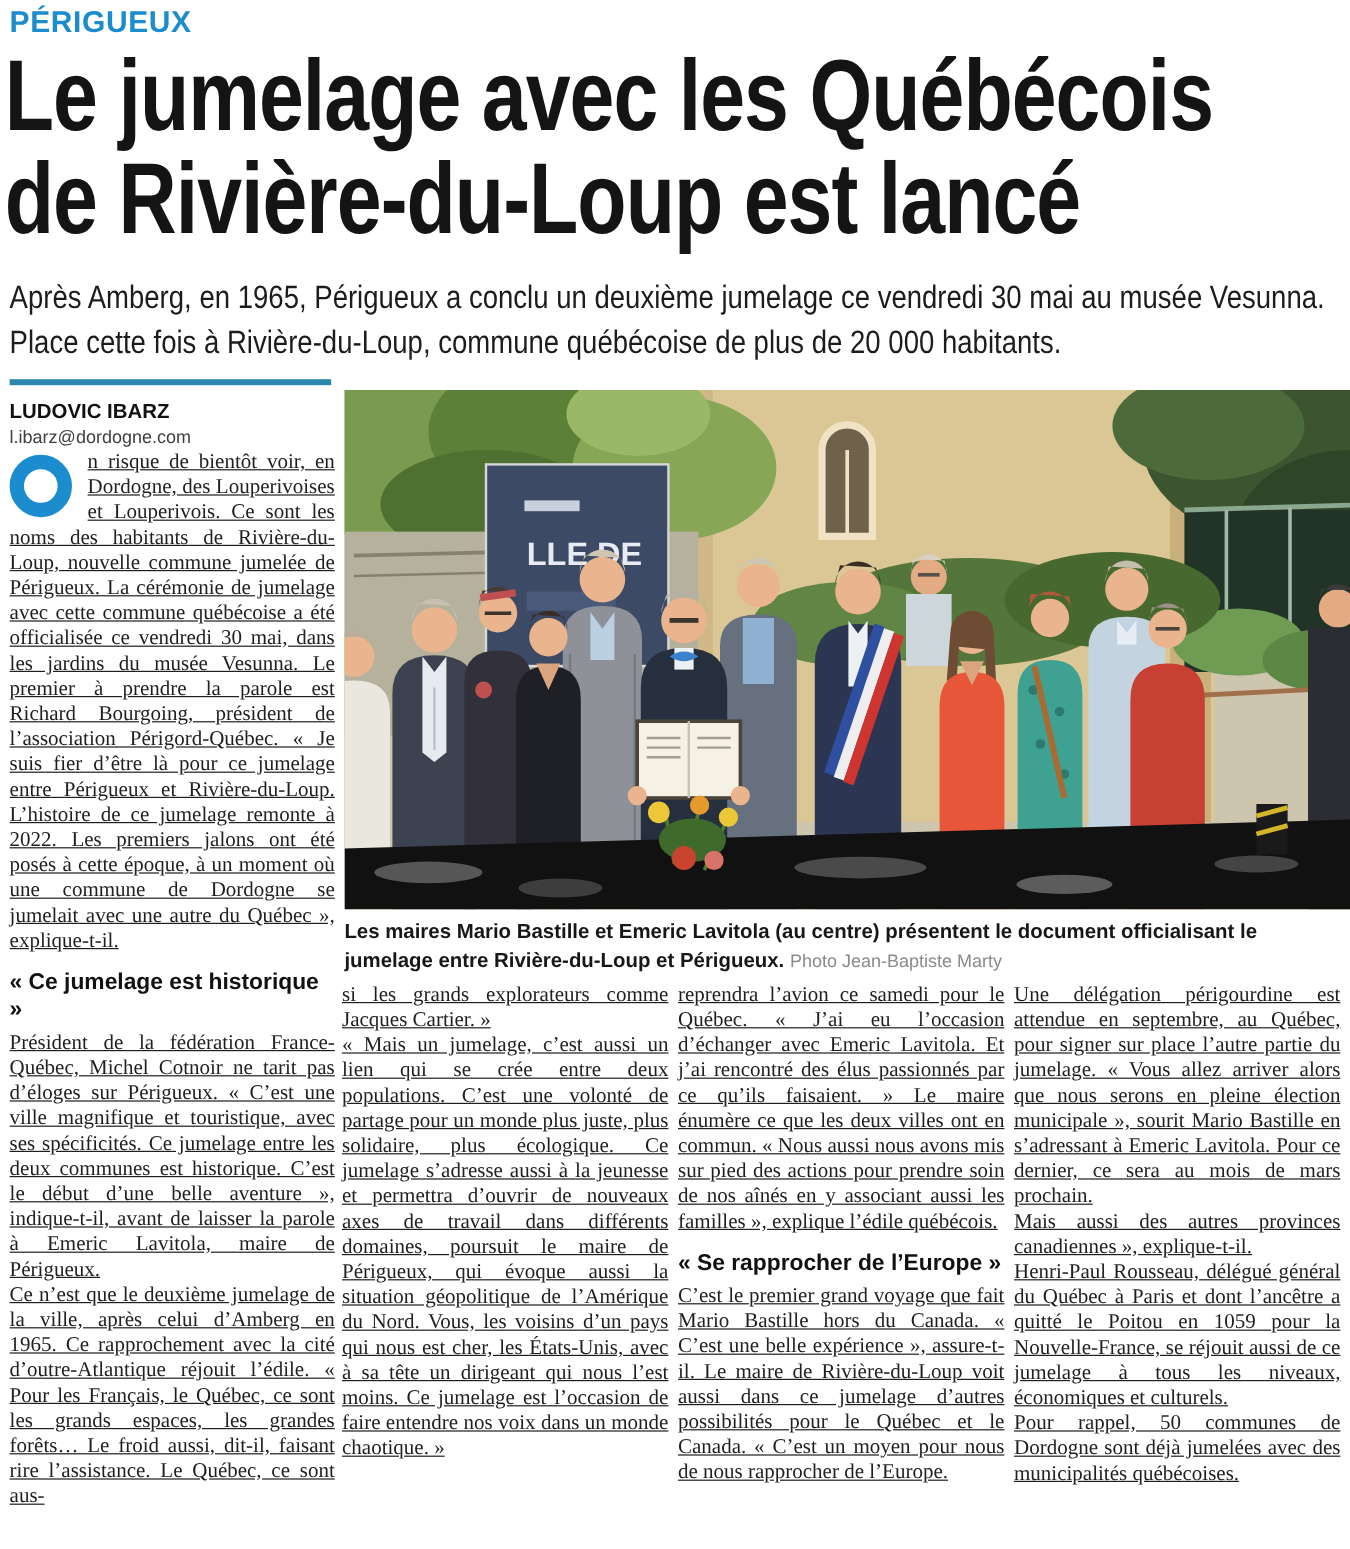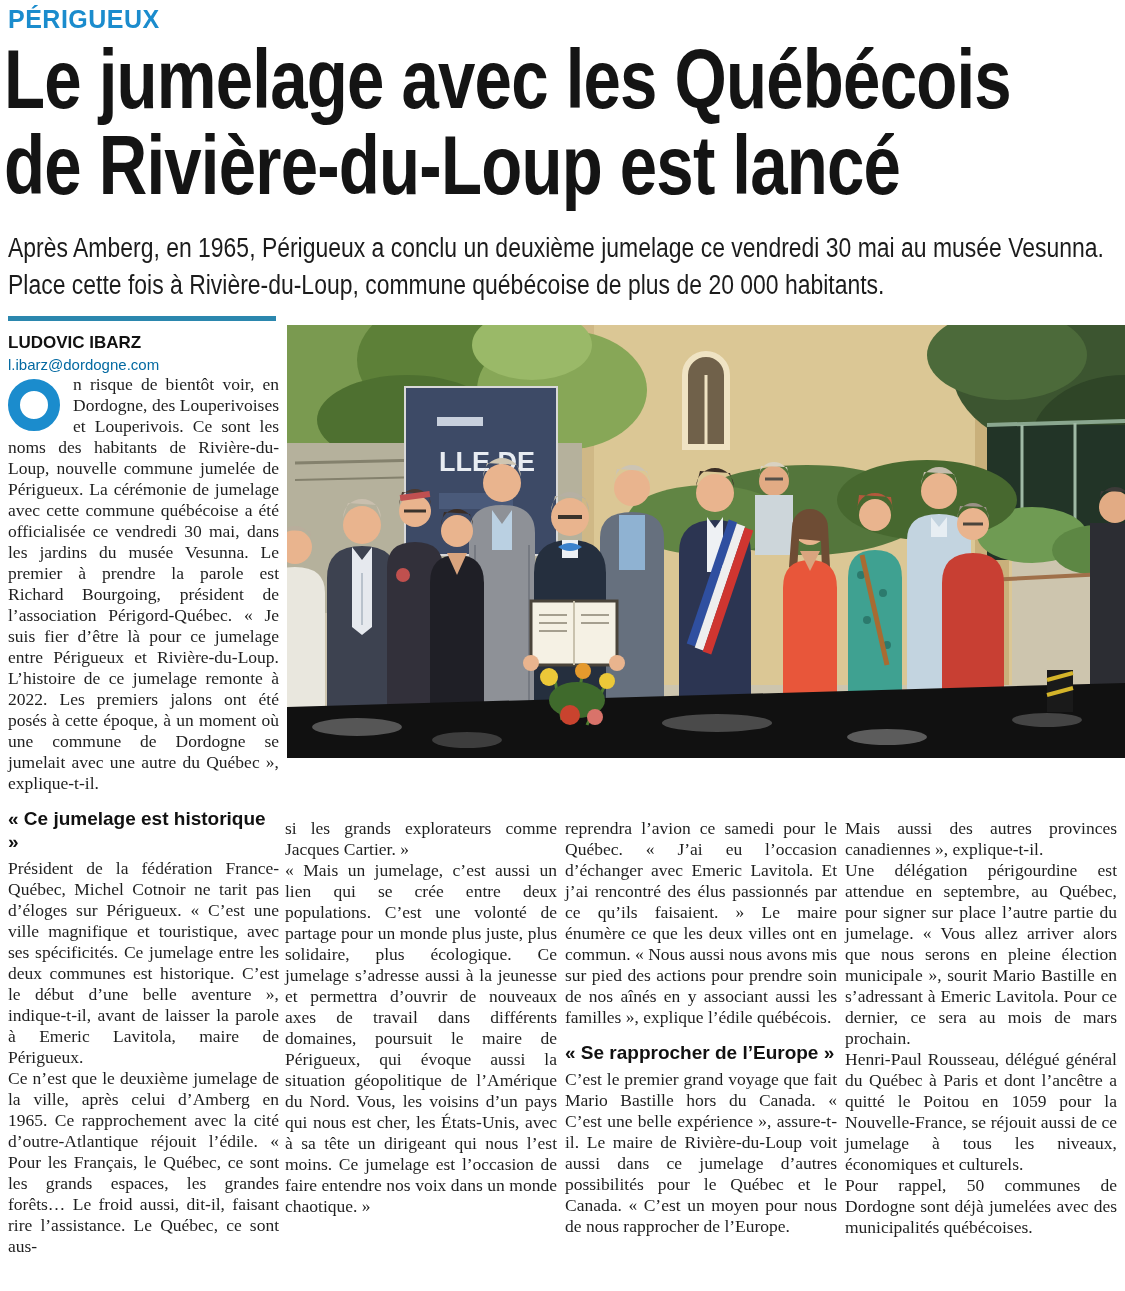--- a/index.html
+++ b/index.html
@@ -25,24 +25,24 @@
     position:absolute; left:8px; top:230px; width:1305px;
     transform:scaleX(0.85); transform-origin:left top;
     font-family:"Liberation Sans", sans-serif; font-weight:normal;
     font-size:27px; line-height:37px; color:#1c1c1c;
   }
   
   .byline { position:absolute; left:8px; top:316px; width:270px;
     font-family:"Liberation Sans", sans-serif; }
   .byline-rule { width:268px; height:5px; background:#2b87ae; }
   .byline-author { margin-top:12px; font-weight:bold; font-size:17px; color:#111; }
-  .byline-email { margin-top:3px; font-size:15px; color:#0369a1; }
+  .byline-email { margin-top:3px; font-size:15px; color:#404040; }
   
   .bodytext { font-size:17.5px; line-height:21px; text-align:justify; hyphens:auto; }
-  .bodytext p { margin:0; }
+  .bodytext p { margin:0;text-decoration:underline; }
   .col-sub {
     font-family:Liberation Sans, sans-serif; font-weight:bold;
     font-size:19px; line-height:23px; margin:13px 0 5px 0; color:#111;
     text-align:left;
   }
   .col1 { position:absolute; left:8px; top:374px; width:271px; }
   .dropcap {
     float:left; width:52px; height:52px; border:12px solid #1b8ccd;
     border-radius:50%; margin:5px 13px 3px 0;
   }
@@ -272,33 +272,37 @@
           <circle cx="308" cy="392" r="8" fill="#d9736a"></circle>
         </g>
 
         <g>
           <rect x="760" y="345" width="26" height="42" fill="#1a1a1a"></rect>
           <line x1="760" y1="355" x2="786" y2="348" stroke="#d4b42a" stroke-width="4"></line>
           <line x1="760" y1="370" x2="786" y2="363" stroke="#d4b42a" stroke-width="4"></line>
         </g>
       </svg>
     </div>
+    <figcaption class="caption">
+      <span class="cap-bold">Les maires Mario Bastille et Emeric Lavitola (au centre) présentent le document officialisant le jumelage entre Rivière-du-Loup et Périgueux.</span>
+      <span class="cap-credit">Photo Jean-Baptiste Marty</span>
+    </figcaption>
   </figure>
 
   <div class="bottom-cols bodytext">
     <div class="bcol">
       <p>si les grands explorateurs comme Jacques Cartier. »</p>
       <p>« Mais un jumelage, c’est aussi un lien qui se crée entre deux populations. C’est une volonté de partage pour un monde plus juste, plus solidaire, plus écologique. Ce jumelage s’adresse aussi à la jeunesse et permettra d’ouvrir de nouveaux axes de travail dans différents domaines, poursuit le maire de Périgueux, qui évoque aussi la situation géopolitique de l’Amérique du Nord. Vous, les voisins d’un pays qui nous est cher, les États-Unis, avec à sa tête un dirigeant qui nous l’est moins. Ce jumelage est l’occasion de faire entendre nos voix dans un monde chaotique. »</p>
     </div>
     <div class="bcol">
       <p>reprendra l’avion ce samedi pour le Québec. « J’ai eu l’occasion d’échanger avec Emeric Lavitola. Et j’ai rencontré des élus passionnés par ce qu’ils faisaient. » Le maire énumère ce que les deux villes ont en commun. « Nous aussi nous avons mis sur pied des actions pour prendre soin de nos aînés en y associant aussi les familles », explique l’édile québécois.</p>
       <h3 class="col-sub">« Se rapprocher de l’Europe »</h3>
       <p>C’est le premier grand voyage que fait Mario Bastille hors du Canada. « C’est une belle expérience », assure-t-il. Le maire de Rivière-du-Loup voit aussi dans ce jumelage d’autres possibilités pour le Québec et le Canada. « C’est un moyen pour nous de nous rapprocher de l’Europe.</p>
     </div>
     <div class="bcol">
+      <p>Une délégation périgourdine est attendue en septembre, au Québec, pour signer sur place l’autre partie du jumelage. « Vous allez arriver alors que nous serons en pleine élection municipale », sourit Mario Bastille en s’adressant à Emeric Lavitola. Pour ce dernier, ce sera au mois de mars prochain.</p>
       <p>Mais aussi des autres provinces canadiennes », explique-t-il.</p>
-      <p>Une délégation périgourdine est attendue en septembre, au Québec, pour signer sur place l’autre partie du jumelage. « Vous allez arriver alors que nous serons en pleine élection municipale », sourit Mario Bastille en s’adressant à Emeric Lavitola. Pour ce dernier, ce sera au mois de mars prochain.</p>
       <p>Henri-Paul Rousseau, délégué général du Québec à Paris et dont l’ancêtre a quitté le Poitou en 1059 pour la Nouvelle-France, se réjouit aussi de ce jumelage à tous les niveaux, économiques et culturels.</p>
       <p>Pour rappel, 50 communes de Dordogne sont déjà jumelées avec des municipalités québécoises.</p>
     </div>
   </div>
 
 </div>
 
 </body></html>

